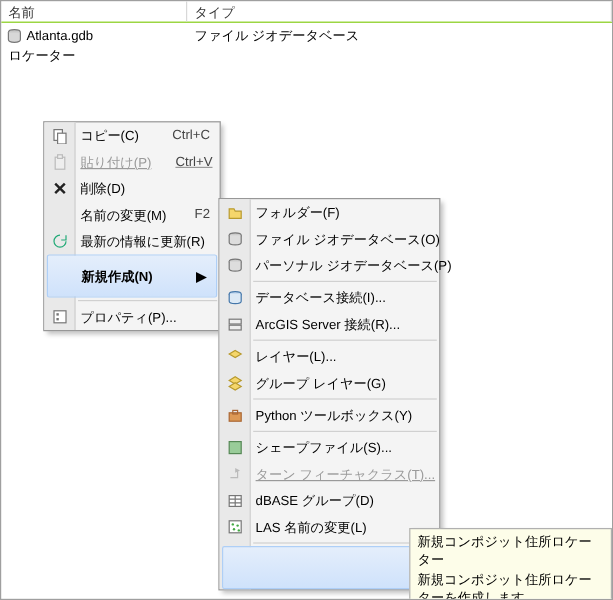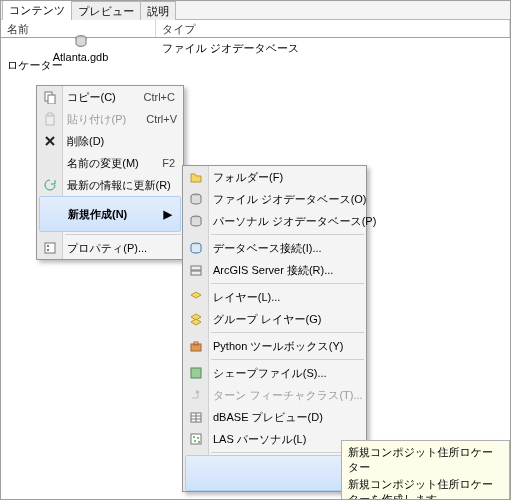--- a/index.html
+++ b/index.html
@@ -10,48 +10,43 @@
   .tab { padding: 2px 6px 1px; border: 1px solid #b8b8b8; border-bottom: none; background: #eee; margin-right: -1px; position: relative; top: 1px; }
   .tab.active { background: #fff; border-bottom: 1px solid #fff; font-weight: normal; }
 
   .columns { display: flex; height: 18px; border-bottom: 1px solid #84cc16; }
   .col { padding: 2px 6px; border-right: 1px solid #d8d8d8; color: #333; }
   .col.name { width: 155px; }
   .col.type { flex: 1; }
 
   .rows { padding: 2px 0; }
   .row { display: flex; align-items: center; height: 17px; }
-  .row .cell-name { width: 155px; display: flex; align-items: center; padding-left: 4px; gap: 3px; flex-direction: column; }
+  .row .cell-name { width: 155px; display: flex; align-items: center; padding-left: 4px; gap: 3px; }
   .row .cell-type { flex: 1; padding-left: 6px; font-family: Liberation Serif, serif; }
   .icn { width: 14px; height: 14px; display: inline-flex; align-items: center; justify-content: center; flex-shrink: 0; }
 
   .ctx { position: absolute; background: #f4f4f4; border: 1px solid #979797; box-shadow: 3px 3px 4px rgba(0,0,0,.25); font-size: 11px; }
   .ctx .gutter { position: absolute; left: 0; top: 0; bottom: 0; width: 26px; background: #e9e9e9; border-right: 1px solid #d0d0d0; }
   .ctx-item { position: relative; display: flex; align-items: center; height: 22px; padding-left: 30px; padding-right: 8px; white-space: nowrap; }
   .ctx-item .ic { position: absolute; left: 5px; top: 3px; width: 16px; height: 16px; display: flex; align-items: center; justify-content: center; }
   .ctx-item .hint { margin-left: auto; padding-left: 20px; color: #444; }
   .ctx-item .arrow { margin-left: auto; padding-left: 10px; }
-  .ctx-item.disabled { color: #9a9a9a; }
+  .ctx-item.disabled { color: #9a9a9a; text-decoration: underline; }
   .ctx-item.highlighted { background: linear-gradient(#e4eefb,#cfe2fb); border: 1px solid #aecff7; border-radius: 2px; margin: 0 2px; padding-left: 28px; height: 36px; font-weight: bold; }
   .ctx-item.highlighted .ic { left: 3px; top: 2px; }
   .ctx-sep { position: relative; margin: 2px 2px 2px 28px; height: 1px; background: #d0d0d0; }
 
   .tooltip { position: absolute; background: #fdfde9; border: 1px solid #b0b0b0; padding: 4px 6px; font-size: 11px; box-shadow: 2px 2px 3px rgba(0,0,0,.2); max-width: 190px; line-height: 1.35; }
   .tooltip .hd { font-weight: normal; margin-bottom: 2px; }
 </style>
 </head>
 <body>
 
 <div class="window">
 
-  <div class="tabs">
-    <div class="tab active"><span>コンテンツ</span></div>
-    <div class="tab"><span>プレビュー</span></div>
-    <div class="tab"><span>説明</span></div>
-  </div>
 
   <div class="columns">
     <div class="col name"><span>名前</span></div>
     <div class="col type"><span>タイプ</span></div>
   </div>
 
   <div class="rows">
     <div class="row">
       <div class="cell-name">
         <span class="icn">
@@ -62,21 +57,21 @@
         </span>
         <span>Atlanta.gdb</span>
       </div>
       <div class="cell-type">ファイル ジオデータベース</div>
     </div>
     <div class="row">
       <div class="cell-type">ロケーター</div>
     </div>
   </div>
 
-  <div class="ctx" style="left:35px; top:84px; width:148px;">
+  <div class="ctx" style="left:35px; top:100px; width:148px;">
     <div class="gutter"></div>
     <div class="ctx-item">
       <span class="ic">
           <svg width="14" height="14">
             <rect x="2" y="2" width="7" height="9" fill="#fff" stroke="#777"></rect>
             <rect x="5" y="5" width="7" height="9" fill="#fff" stroke="#777"></rect>
           </svg>
         </span>
       <span>コピー(C)</span>
       <span class="hint">Ctrl+C</span>
@@ -225,33 +220,33 @@
         </span>
         <span>ターン フィーチャクラス(T)...</span>
       </div>
     <div class="ctx-item">
         <span class="ic">
           <svg width="14" height="14">
             <rect x="2" y="3" width="10" height="9" fill="#fff" stroke="#777"></rect>
             <path d="M2 6h10M2 9h10M7 3v9" stroke="#777"></path>
           </svg>
         </span>
-        <span>dBASE プレビュー(D)</span>
+        <span>dBASE グループ(D)</span>
       </div>
     <div class="ctx-item">
         <span class="ic">
           <svg width="14" height="14">
             <rect x="2" y="2" width="10" height="10" fill="#fff" stroke="#777"></rect>
             <circle cx="5" cy="5" r="1" fill="#4a4"></circle>
             <circle cx="9" cy="6" r="1" fill="#4a4"></circle>
             <circle cx="6" cy="9" r="1" fill="#4a4"></circle>
             <circle cx="10" cy="10" r="1" fill="#4a4"></circle>
           </svg>
         </span>
-        <span>LAS パーソナル(L)</span>
+        <span>LAS 名前の変更(L)</span>
       </div>
     <div class="ctx-sep"></div>
     <div class="ctx-item highlighted"></div>
 
   </div>
 
   <div class="tooltip" style="left:340px; top:439px;">
     <div class="hd">新規コンポジット住所ロケーター</div>
     <div>新規コンポジット住所ロケーターを作成します</div>
   </div>

